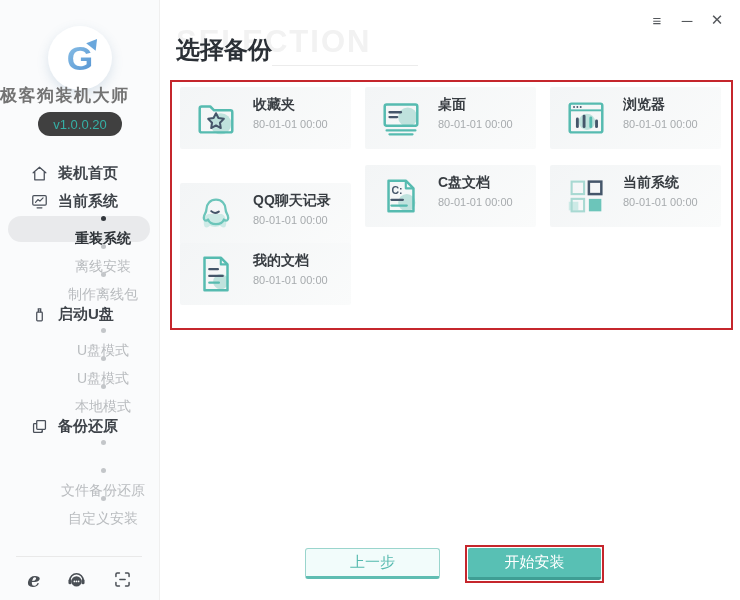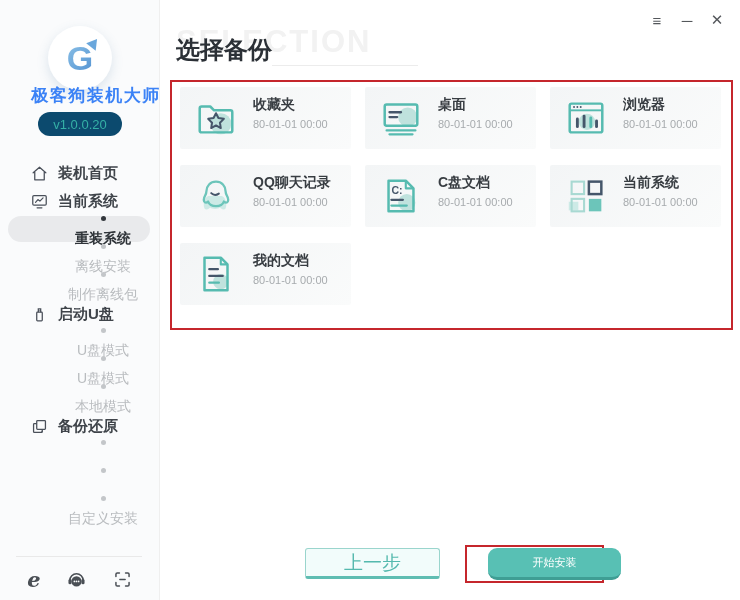--- a/index.html
+++ b/index.html
@@ -13,24 +13,24 @@
   .logo-wrap { position:absolute; left:48px; top:26px; width:64px; height:64px;
                border-radius:50%; background:#fff; box-shadow:0 4px 12px rgba(80,120,160,.18);
                display:flex; align-items:center; justify-content:center; }
   .logo-g { font-size:34px; font-weight:bold; color:#5b9bd5;
             background:linear-gradient(135deg,#8ec3e8,#4f8fd0);
             -webkit-background-clip:text; background-clip:text; -webkit-text-fill-color:transparent;
             position:relative; }
   .logo-ear { position:absolute; width:0; height:0; left:40px; top:12px;
               border-left:6px solid transparent; border-right:6px solid transparent;
               border-bottom:10px solid #6aa7dc; transform:rotate(38deg); }
-  .app-name { position:absolute; left:0; top:84px; width:192px; text-align:center;
-              font-size:17px; font-weight:700; color:#3b82f6; letter-spacing:1.5px; }
+  .app-name { position:absolute; left:0; top:84px; width:192px; text-align:left;
+              font-size:17px; font-weight:700; color:#737373; letter-spacing:1.5px; }
   .version-pill { position:absolute; left:38px; top:112px; width:84px; height:24px;
-                  background:#0c4a6e; border-radius:12px; display:flex; align-items:center;
+                  background:#404040; border-radius:12px; display:flex; align-items:center;
                   justify-content:center; font-size:13px; color:#35b0a6;text-align:right; }
   .nav { position:absolute; left:0; top:159px; width:160px; }
   .nav-section { position:absolute; left:0; width:160px; height:28px; display:flex;
                  align-items:center; padding-left:30px; gap:9px; cursor:default; }
   .nav-section .lbl { font-size:15px; font-weight:600; color:#3f444a; }
   .nav-sub { position:absolute; left:8px; width:142px; height:26px; display:flex;
              align-items:center; padding-left:48px; gap:9px; border-radius:13px;flex-direction:column; }
   .nav-sub .dot { width:5px; height:5px; border-radius:50%; background:#c3c6c9; flex:0 0 auto; }
   .nav-sub .lbl { font-size:14px; color:#b9bcbf; }
   .nav-sub.active { background:#e9eaec; }
@@ -57,27 +57,27 @@
               border:2px solid #c5262c; }
 
   .card { position:absolute; width:171px; height:62px; border-radius:2px;
           background:linear-gradient(135deg,#f3f5f6 0%,#fafbfb 100%); cursor:pointer; }
   .card .cicon { position:absolute; left:13px; top:8px; width:46px; height:46px; }
   .card .ctitle { position:absolute; left:73px; top:9px; font-size:14px; font-weight:600; color:#383d42; }
   .card .ctime  { position:absolute; left:73px; top:31px; font-size:11px; color:#a7abae; }
 
   .btn-prev { position:absolute; left:305px; top:548px; width:135px; height:31px;
               background:#f2fcfb; border:1px solid #9ad5cd; border-bottom:3px solid #5fbdb2;
-              border-radius:3px; color:#55b9ae; font-size:19px; display:flex;
+              border-radius:3px; color:#55b9ae; font-size:15px; display:flex;
               align-items:center; justify-content:center; cursor:pointer; }
   .btn-start-wrap { position:absolute; left:465px; top:545px; width:139px; height:38px;
                     border:2px solid #c5262c; padding:1px; background:#fff; }
   .btn-start { width:100%; height:100%; background:#58c0b4; border-bottom:3px solid #3f9e94;
-               border-radius:9px; color:#fff; font-size:11px; display:flex; align-items:center;
-               justify-content:center; cursor:pointer;margin-left:20px; }
+               border-radius:2px; color:#fff; font-size:15px; display:flex; align-items:center;
+               justify-content:center; cursor:pointer; }
   svg { display:block; }
 </style>
 </head>
 <body>
 
 <div class="app">
 
   <div class="sidebar">
     <div class="logo-wrap">
       <span class="logo-g">G</span>
@@ -139,20 +139,21 @@
             <path d="M8.5 8.5 h-3 a1 1 0 0 0 -1 1 v9 a1 1 0 0 0 1 1 h9 a1 1 0 0 0 1 -1 v-3" fill="none" stroke="#4a505a" stroke-width="1.6"></path>
             <path d="M12 19.5 c2 .5 3.5 -.5 3.5 -2" fill="none" stroke="#4a505a" stroke-width="1.3"></path>
           </svg>
         <span class="lbl">备份还原</span>
       </div>
       <div class="nav-sub" style="top:281px">
         <span class="dot"></span>
       </div>
       <div class="nav-sub" style="top:309px">
         <span class="dot"></span>
+        <span class="lbl">文件备份还原</span>
       </div>
       <div class="nav-sub" style="top:337px">
         <span class="dot"></span>
         <span class="lbl">自定义安装</span>
       </div>
     </div>
 
     <div class="side-divider"></div>
     <div class="side-tools">
       <span class="ie-e">e</span>
@@ -213,21 +214,21 @@
         <circle cx="25" cy="28" r="8.5" fill="#bfe2dd"></circle>
         <path d="M15 33 v-8" stroke="#45566a" stroke-width="3" stroke-linecap="round"></path>
         <path d="M22 33 v-11" stroke="#45566a" stroke-width="3" stroke-linecap="round"></path>
         <path d="M29 33 v-9" stroke="#56bbb0" stroke-width="3" stroke-linecap="round"></path>
         <path d="M35 33 v-6" stroke="#45566a" stroke-width="3" stroke-linecap="round"></path>
       </svg>
     <span class="ctitle">浏览器</span>
     <span class="ctime">80-01-01 00:00</span>
   </div>
 
-  <div class="card" style="left:180px; top:165px;">
+  <div class="card" style="left:180px; top:183px;">
     <svg class="cicon" viewBox="0 0 48 48">
         <path d="M30 24 c4 1 6 9 4 13 -2 3 -6 -1 -6 -1 -2 2 -8 2 -10 0 0 0 -4 4 -6 1 -2 -4 0 -12 4 -13 Z" fill="#cdeae6"></path>
         <path d="M24 9 c-6 0 -10 4.5 -10 10 0 3 -1.8 5 -2.5 7.5 -.7 2.2 .3 4.5 2 4.5 1.2 0 2.3 -1.2 2.3 -1.2 1 2.8 4.2 4.7 8.2 4.7 s7.2 -1.9 8.2 -4.7 c0 0 1.1 1.2 2.3 1.2 1.7 0 2.7 -2.3 2 -4.5 C35.8 24 34 22 34 19 34 13.5 30 9 24 9 Z" fill="none" stroke="#6cc5ba" stroke-width="2.4" stroke-linejoin="round"></path>
         <path d="M19 21 q3.5 3.5 8 .5" fill="none" stroke="#45566a" stroke-width="2" stroke-linecap="round"></path>
       </svg>
     <span class="ctitle">QQ聊天记录</span>
     <span class="ctime">80-01-01 00:00</span>
   </div>
   <div class="card" style="left:365px; top:165px;">
     <svg class="cicon" viewBox="0 0 48 48">

